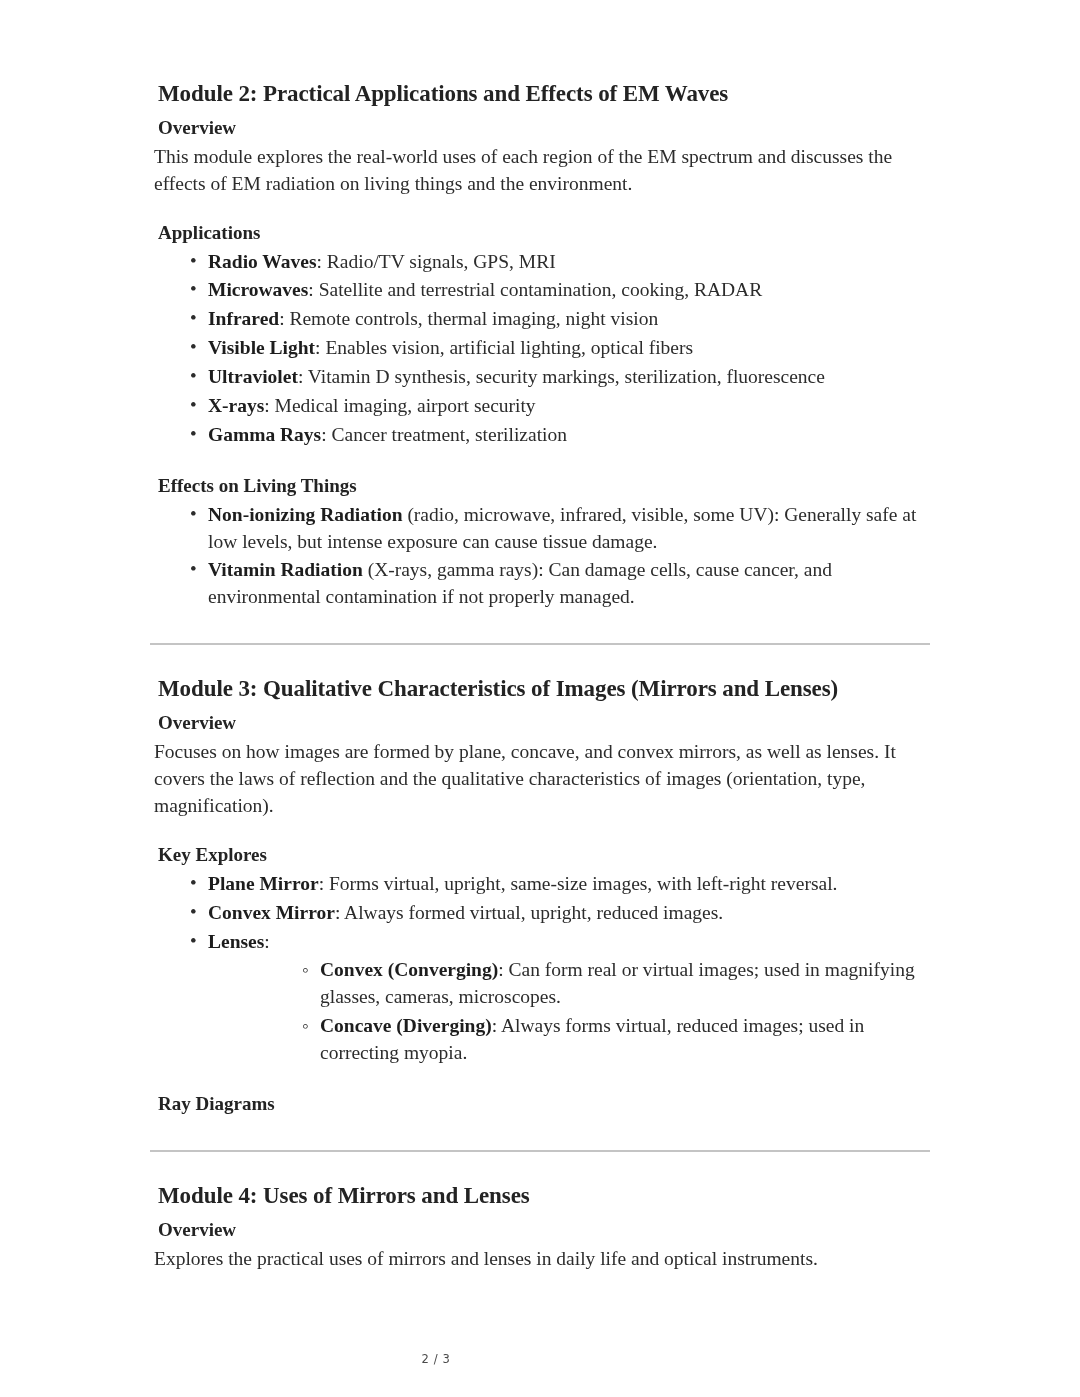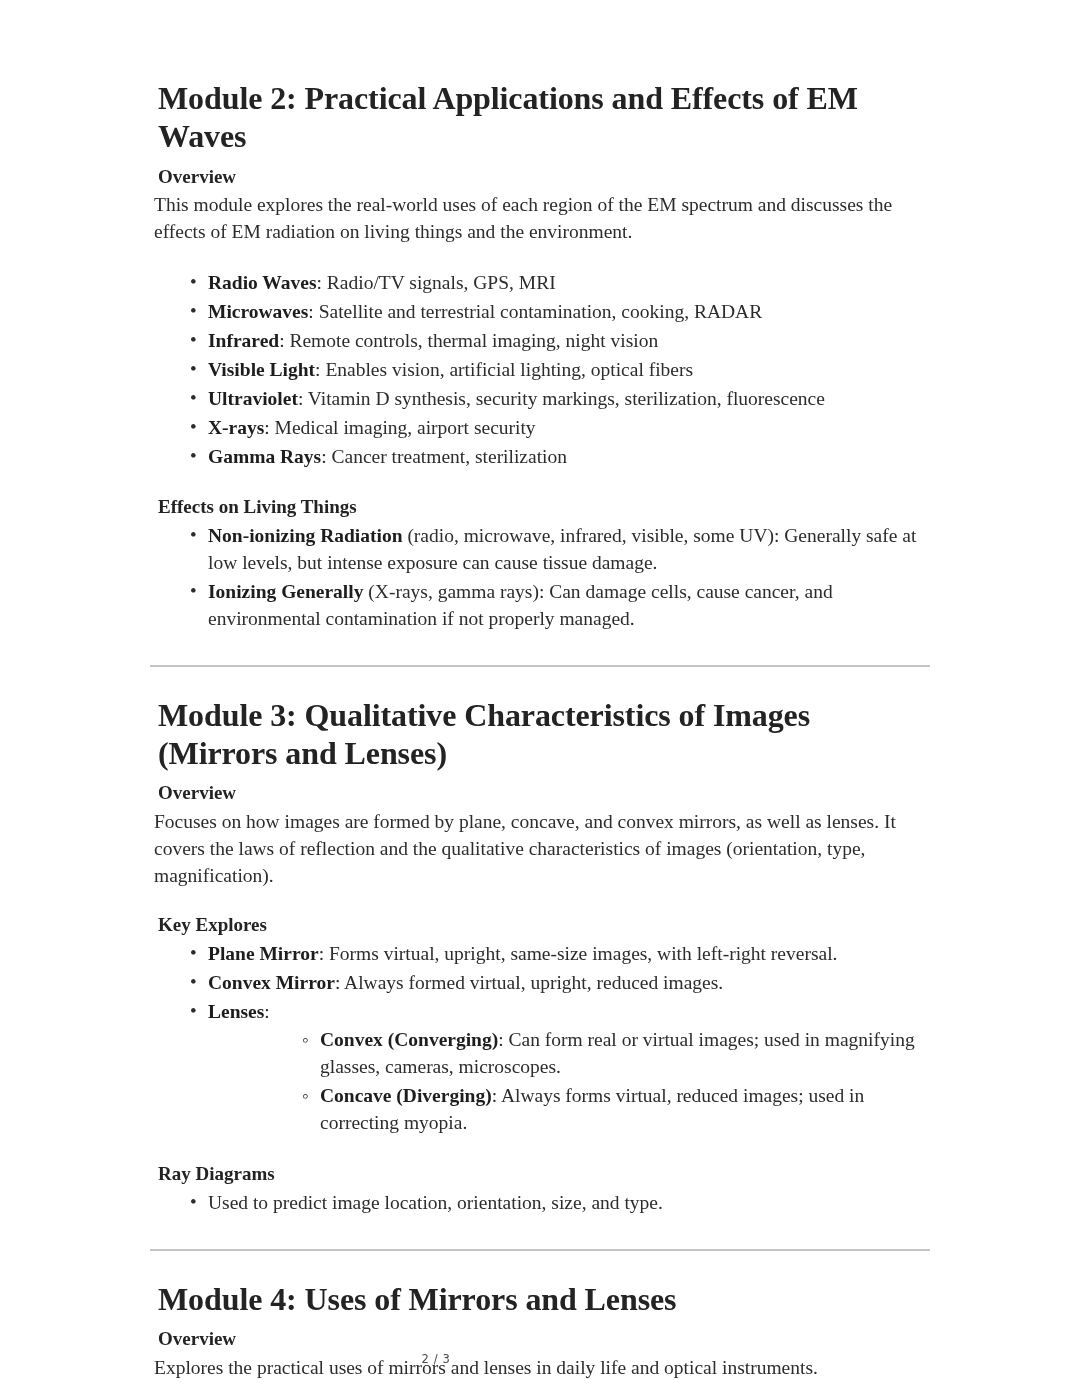--- a/index.html
+++ b/index.html
@@ -21,21 +21,21 @@
     width: 1080px;
     height: 1397px;
     box-sizing: border-box;
     padding: 80px 150px 0 150px;
   }
   .content {
     width: 780px;
   }
 
   h1.module-title {
-    font-size: 32px;
+    font-size: 23px;
     font-weight: bold;
     line-height: 1.18;
     margin: 0 0 10px 8px;
     letter-spacing: -0.1px;
     color: #232323;
   }
   h2.sub-heading {
     font-size: 19px;
     font-weight: bold;
     line-height: 1.2;
@@ -115,36 +115,37 @@
 <div class="page">
   <div class="content">
 
     <section>
       <h1 class="module-title">Module 2: Practical Applications and Effects of EM Waves</h1>
       <h2 class="sub-heading">Overview</h2>
       <p class="body-text">This module explores the real-world uses of each region of the EM spectrum and discusses the effects of EM radiation on living things and the environment.</p>
 
       <div class="spacer-sm"></div>
 
+      <h2 class="sub-heading">Applications</h2>
       <ul class="bullets">
         <li><span class="lead">Radio Waves</span><span>: Radio/TV signals, GPS, MRI</span></li>
         <li><span class="lead">Microwaves</span><span>: Satellite and terrestrial contamination, cooking, RADAR</span></li>
         <li><span class="lead">Infrared</span><span>: Remote controls, thermal imaging, night vision</span></li>
         <li><span class="lead">Visible Light</span><span>: Enables vision, artificial lighting, optical fibers</span></li>
         <li><span class="lead">Ultraviolet</span><span>: Vitamin D synthesis, security markings, sterilization, fluorescence</span></li>
         <li><span class="lead">X-rays</span><span>: Medical imaging, airport security</span></li>
         <li><span class="lead">Gamma Rays</span><span>: Cancer treatment, sterilization</span></li>
       </ul>
 
       <div class="spacer-md"></div>
 
       <h2 class="sub-heading">Effects on Living Things</h2>
       <ul class="bullets">
         <li><span class="lead">Non-ionizing Radiation</span><span> (radio, microwave, infrared, visible, some UV): Generally safe at low levels, but intense exposure can cause tissue damage.</span></li>
-        <li><span class="lead">Ionizing Generally</span><span> (X-rays, gamma rays): Can damage cells, cause cancer, and environmental contamination if not properly managed.</span></li>
+        <li><span class="lead">Vitamin Radiation</span><span> (X-rays, gamma rays): Can damage cells, cause cancer, and environmental contamination if not properly managed.</span></li>
       </ul>
     </section>
 
     <div class="spacer-lg"></div>
     <hr class="rule">
     <div class="spacer-lg"></div>
 
     <section>
       <h1 class="module-title">Module 3: Qualitative Characteristics of Images (Mirrors and Lenses)</h1>
       <h2 class="sub-heading">Overview</h2>
@@ -160,23 +161,20 @@
           <ul class="bullets sub">
             <li><span class="lead">Convex (Converging)</span><span>: Can form real or virtual images; used in magnifying glasses, cameras, microscopes.</span></li>
             <li><span class="lead">Concave (Diverging)</span><span>: Always forms virtual, reduced images; used in correcting myopia.</span></li>
           </ul>
         </li>
       </ul>
 
       <div class="spacer-md"></div>
 
       <h2 class="sub-heading">Ray Diagrams</h2>
-      <ul class="bullets">
-        <li><span>Used to predict image location, orientation, size, and type.</span></li>
-      </ul>
     </section>
 
     <div class="spacer-lg"></div>
     <hr class="rule">
     <div class="spacer-lg"></div>
 
     <section>
       <h1 class="module-title">Module 4: Uses of Mirrors and Lenses</h1>
       <h2 class="sub-heading">Overview</h2>
       <p class="body-text">Explores the practical uses of mirrors and lenses in daily life and optical instruments.</p>

